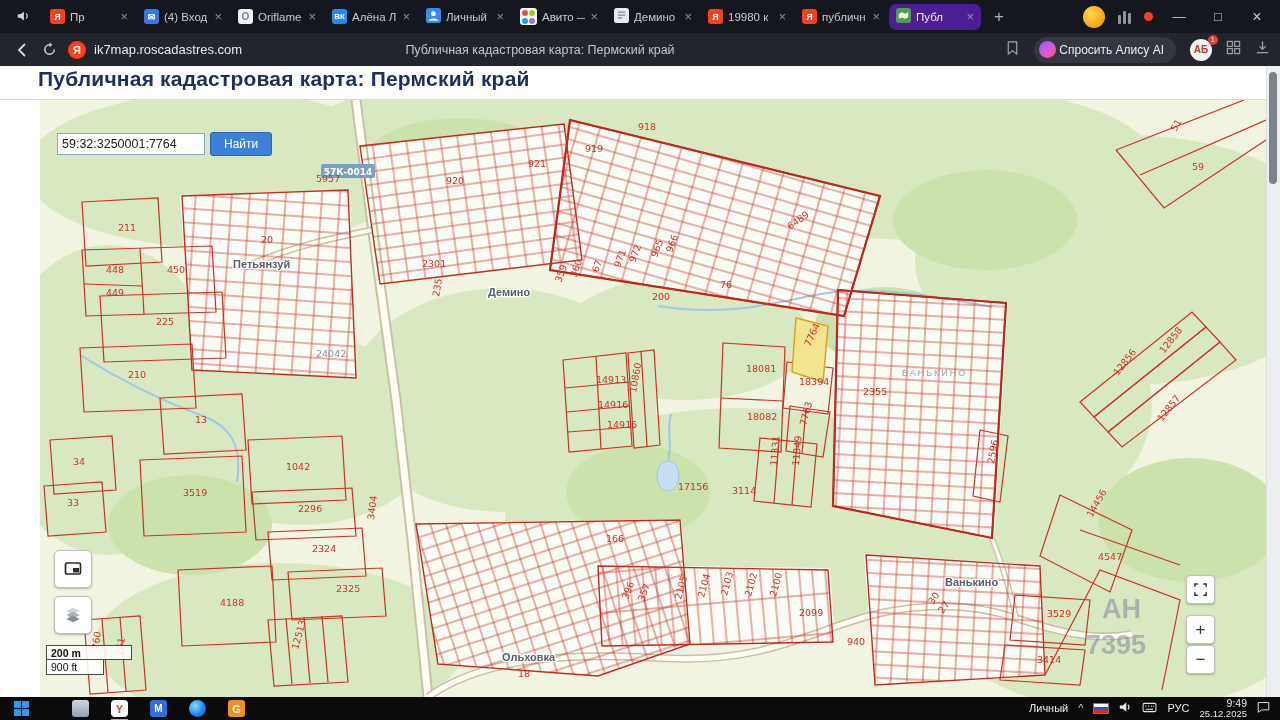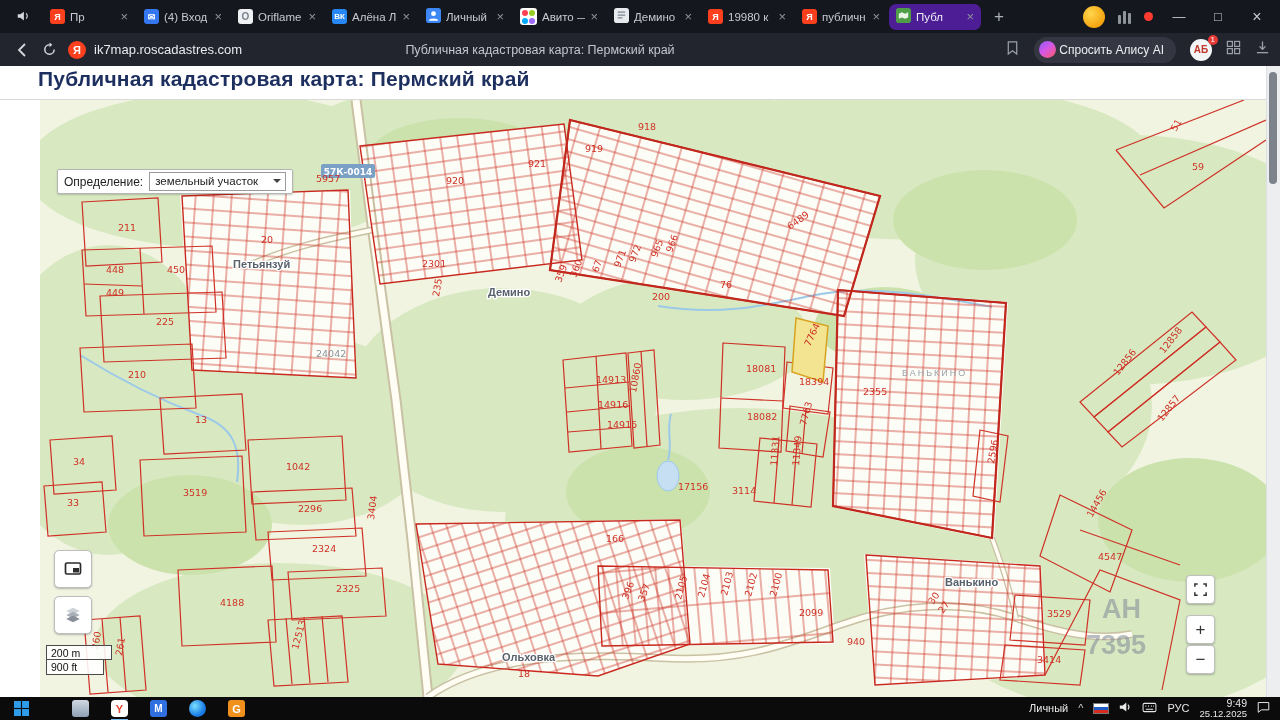--- a/index.html
+++ b/index.html
@@ -84,21 +84,21 @@
   .def-select::after{content:"";position:absolute;right:4px;top:6px;border:4px solid transparent;border-top-color:#444;}
 
   .mapbtn{position:absolute;left:14px;width:36px;height:36px;background:#fff;border:1px solid #bdbdbd;
           border-radius:5px;box-shadow:0 1px 2px rgba(0,0,0,.25);display:flex;align-items:center;justify-content:center;}
   .mapbtn.overview{top:450px;} .mapbtn.layers{top:496px;}
   .ctl{position:absolute;left:1146px;width:27px;height:27px;background:#fff;border:1px solid #c0c0c0;border-radius:4px;
        display:flex;align-items:center;justify-content:center;font-size:17px;color:#333;box-shadow:0 1px 2px rgba(0,0,0,.25);}
   .ctl.fullscreen{top:475px;} .ctl.zoomin{top:515px;} .ctl.zoomout{top:545px;}
   .scale{position:absolute;left:6px;top:545px;font-size:10.5px;color:#111;}
   .scale div{background:rgba(255,255,255,.88);border:1px solid #4a4a4a;padding:0 4px;height:15px;line-height:15px;box-sizing:border-box;}
-  .scale .s1{width:66px;} .scale .s2{width:58px;border-top:none;}
+  .scale .s1{width:86px;font-weight:bold;} .scale .s2{width:58px;border-top:none;}
 
   
   .page-scrollbar{position:absolute;right:0;top:66px;width:14px;height:631px;background:#eceef0;border-left:1px solid #dcdfe3;box-sizing:border-box;}
   .page-scrollbar .thumb{position:absolute;top:6px;left:2px;width:8px;height:112px;background:#7d838a;border-radius:4px;}
 
   
   .taskbar{position:absolute;bottom:0;left:0;width:1280px;height:23px;background:#0b0b0c;display:flex;
            align-items:center;color:#e8e8e8;box-sizing:border-box;padding:0 6px;}
   .start{width:30px;display:flex;align-items:center;justify-content:center;}
   .tb-apps{display:flex;align-items:center;gap:22px;margin-left:36px;}
@@ -501,23 +501,23 @@
           <text x="462" y="561" class="place">Ольховка</text>
           <text x="905" y="486" class="place">Ванькино</text>
           <text x="862" y="276" class="place-caps">ВАНЬКИНО</text>
         </g>
       <g id="watermark-labels">
           <text x="1062" y="518" class="wmark">АН</text>
           <text x="1046" y="554" class="wmark">7395</text>
         </g>
     </svg>
 
-    <div class="definition">
-      <span>Определение:</span>
-      <span class="def-select">земельный участок</span>
+    <div class="search">
+      <input value="59:32:3250001:7764" style="">
+      <button>Найти</button>
     </div>
 
     <div class="mapbtn overview">
       <svg width="18" height="16" viewBox="0 0 18 16">
           <rect x="1.5" y="2" width="15" height="11" rx="1.5" fill="none" stroke="#2b2b2b" stroke-width="1.7"></rect>
           <rect x="9" y="7" width="6" height="4.5" fill="#2b2b2b"></rect>
         </svg>
     </div>
     <div class="mapbtn layers">
       <svg width="18" height="18" viewBox="0 0 16 16">

